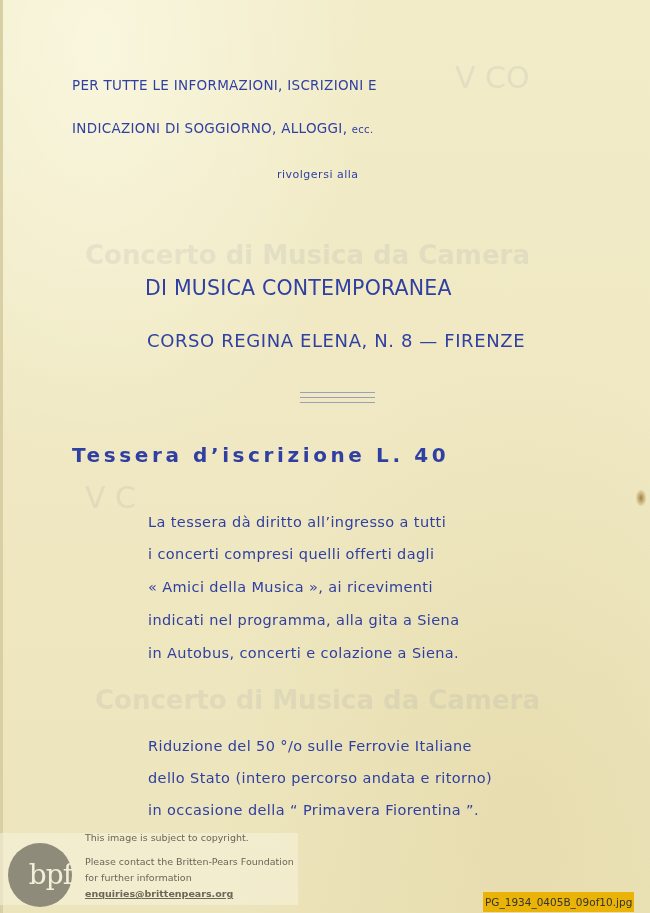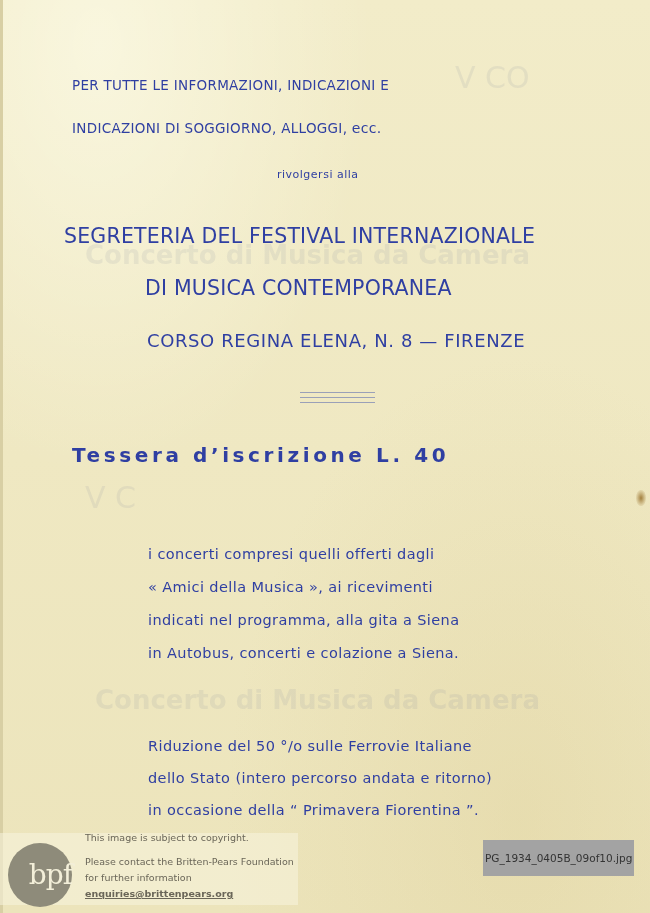--- a/index.html
+++ b/index.html
@@ -39,21 +39,21 @@
       position: absolute;
       white-space: nowrap;
       color: #2f3fa2;
       font-family: "DejaVu Sans", sans-serif;
     }
     .info-line {
       font-size: 13.5px;
       letter-spacing: 0.3px;
     }
     .info-line .small {
-      font-size: 14px;
+      font-size: 10px;
     }
     .rivolgersi {
       font-size: 11px;
       letter-spacing: 0.5px;
     }
     .segreteria {
       font-size: 20.5px;
       letter-spacing: 0.2px;
       font-weight: normal;
     }
@@ -109,25 +109,25 @@
       white-space: nowrap;
     }
     .copy.email {
       font-weight: bold;
       text-decoration: underline;
       color: #6a6658;
     }
     .filename {
       position: absolute;
       left: 483px;
-      top: 840px;
+      top: 892px;
       font-size: 10.5px;
       color: #333;
-      background: #a3a3a3;
-      padding: 12px 2px;
+      background: #eab308;
+      padding: 4px 2px;
       font-family: "DejaVu Sans", sans-serif;
       white-space: nowrap;
     }
     .stain {
       position: absolute;
       left: 636px;
       top: 490px;
       width: 10px;
       height: 16px;
       border-radius: 50%;
@@ -138,37 +138,37 @@
 <body>
 
 <div class="page">
   <div class="left-edge"></div>
 
   <div class="ghost" style="left:455px;top:60px;font-size:30px;">V  CO</div>
   <div class="ghost" style="left:85px;top:240px;font-size:26px;font-weight:bold;">Concerto di Musica da Camera</div>
   <div class="ghost" style="left:85px;top:480px;font-size:30px;">V  C</div>
   <div class="ghost" style="left:95px;top:685px;font-size:26px;font-weight:bold;">Concerto di Musica da Camera</div>
 
-  <div class="txt info-line" style="left:72px;top:77px;">PER TUTTE LE  INFORMAZIONI, INDICAZIONI E</div>
+  <div class="txt info-line" style="left:72px;top:77px;">PER TUTTE LE  INFORMAZIONI, ISCRIZIONI E</div>
   <div class="txt info-line" style="left:72px;top:120px;">
     <span>INDICAZIONI DI SOGGIORNO, ALLOGGI,</span>
     <span class="small">ecc.</span>
   </div>
   <div class="txt rivolgersi" style="left:277px;top:168px;">rivolgersi  alla</div>
 
-  <div class="txt segreteria" style="left:64px;top:224px;">SEGRETERIA DEL FESTIVAL INTERNAZIONALE</div>
   <div class="txt segreteria" style="left:145px;top:276px;">DI MUSICA CONTEMPORANEA</div>
   <div class="txt address" style="left:147px;top:330px;">CORSO REGINA ELENA, N. 8 — FIRENZE</div>
 
   <div class="rule" style="top:392px;"></div>
   <div class="rule" style="top:397px;"></div>
   <div class="rule" style="top:402px;"></div>
 
   <div class="txt tessera" style="left:72px;top:443px;">Tessera d’iscrizione L. 40</div>
 
+  <div class="txt para" style="left:148px;top:514px;">La  tessera  dà  diritto  all’ingresso  a  tutti</div>
   <div class="txt para" style="left:148px;top:546px;">i  concerti  compresi  quelli  offerti  dagli</div>
   <div class="txt para" style="left:148px;top:579px;">« Amici  della  Musica »,   ai  ricevimenti</div>
   <div class="txt para" style="left:148px;top:612px;">indicati nel programma, alla gita a  Siena</div>
   <div class="txt para" style="left:148px;top:645px;">in  Autobus,  concerti e colazione  a  Siena.</div>
 
   <div class="txt para" style="left:148px;top:738px;">Riduzione del 50 °/o sulle Ferrovie Italiane</div>
   <div class="txt para" style="left:148px;top:770px;">dello Stato (intero percorso andata e ritorno)</div>
   <div class="txt para" style="left:148px;top:802px;">in occasione della “ Primavera Fiorentina ”.</div>
 
   <div class="stain"></div>

